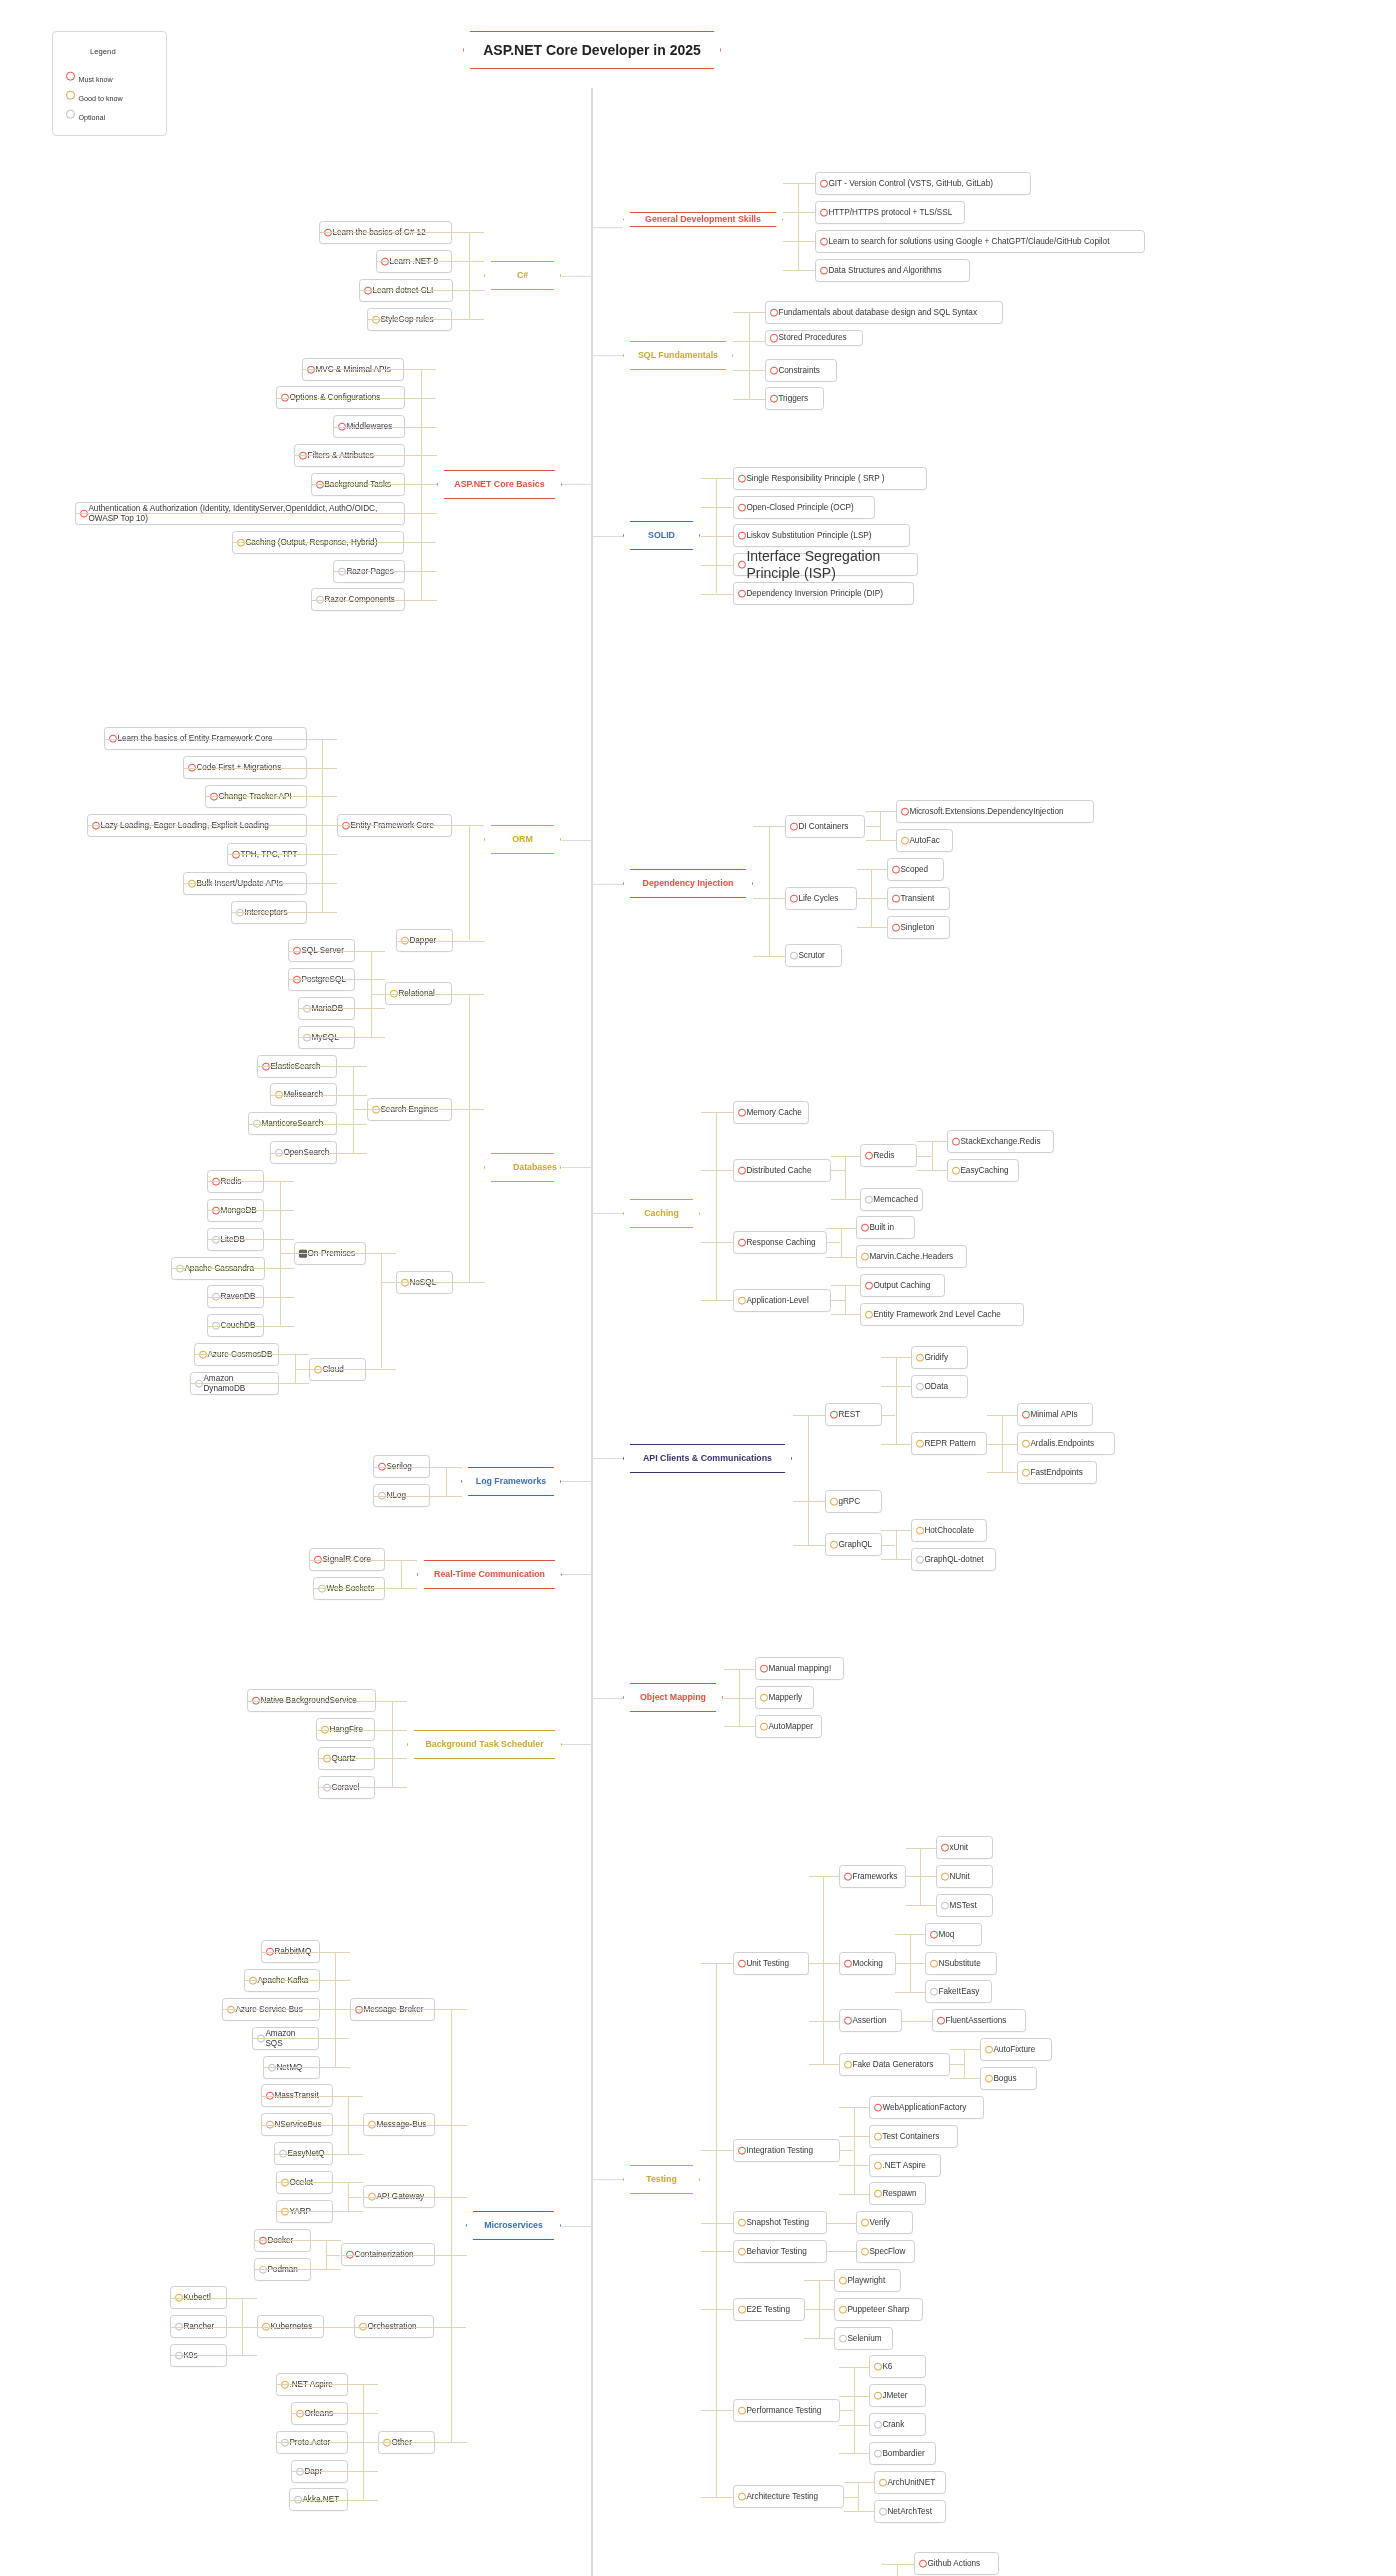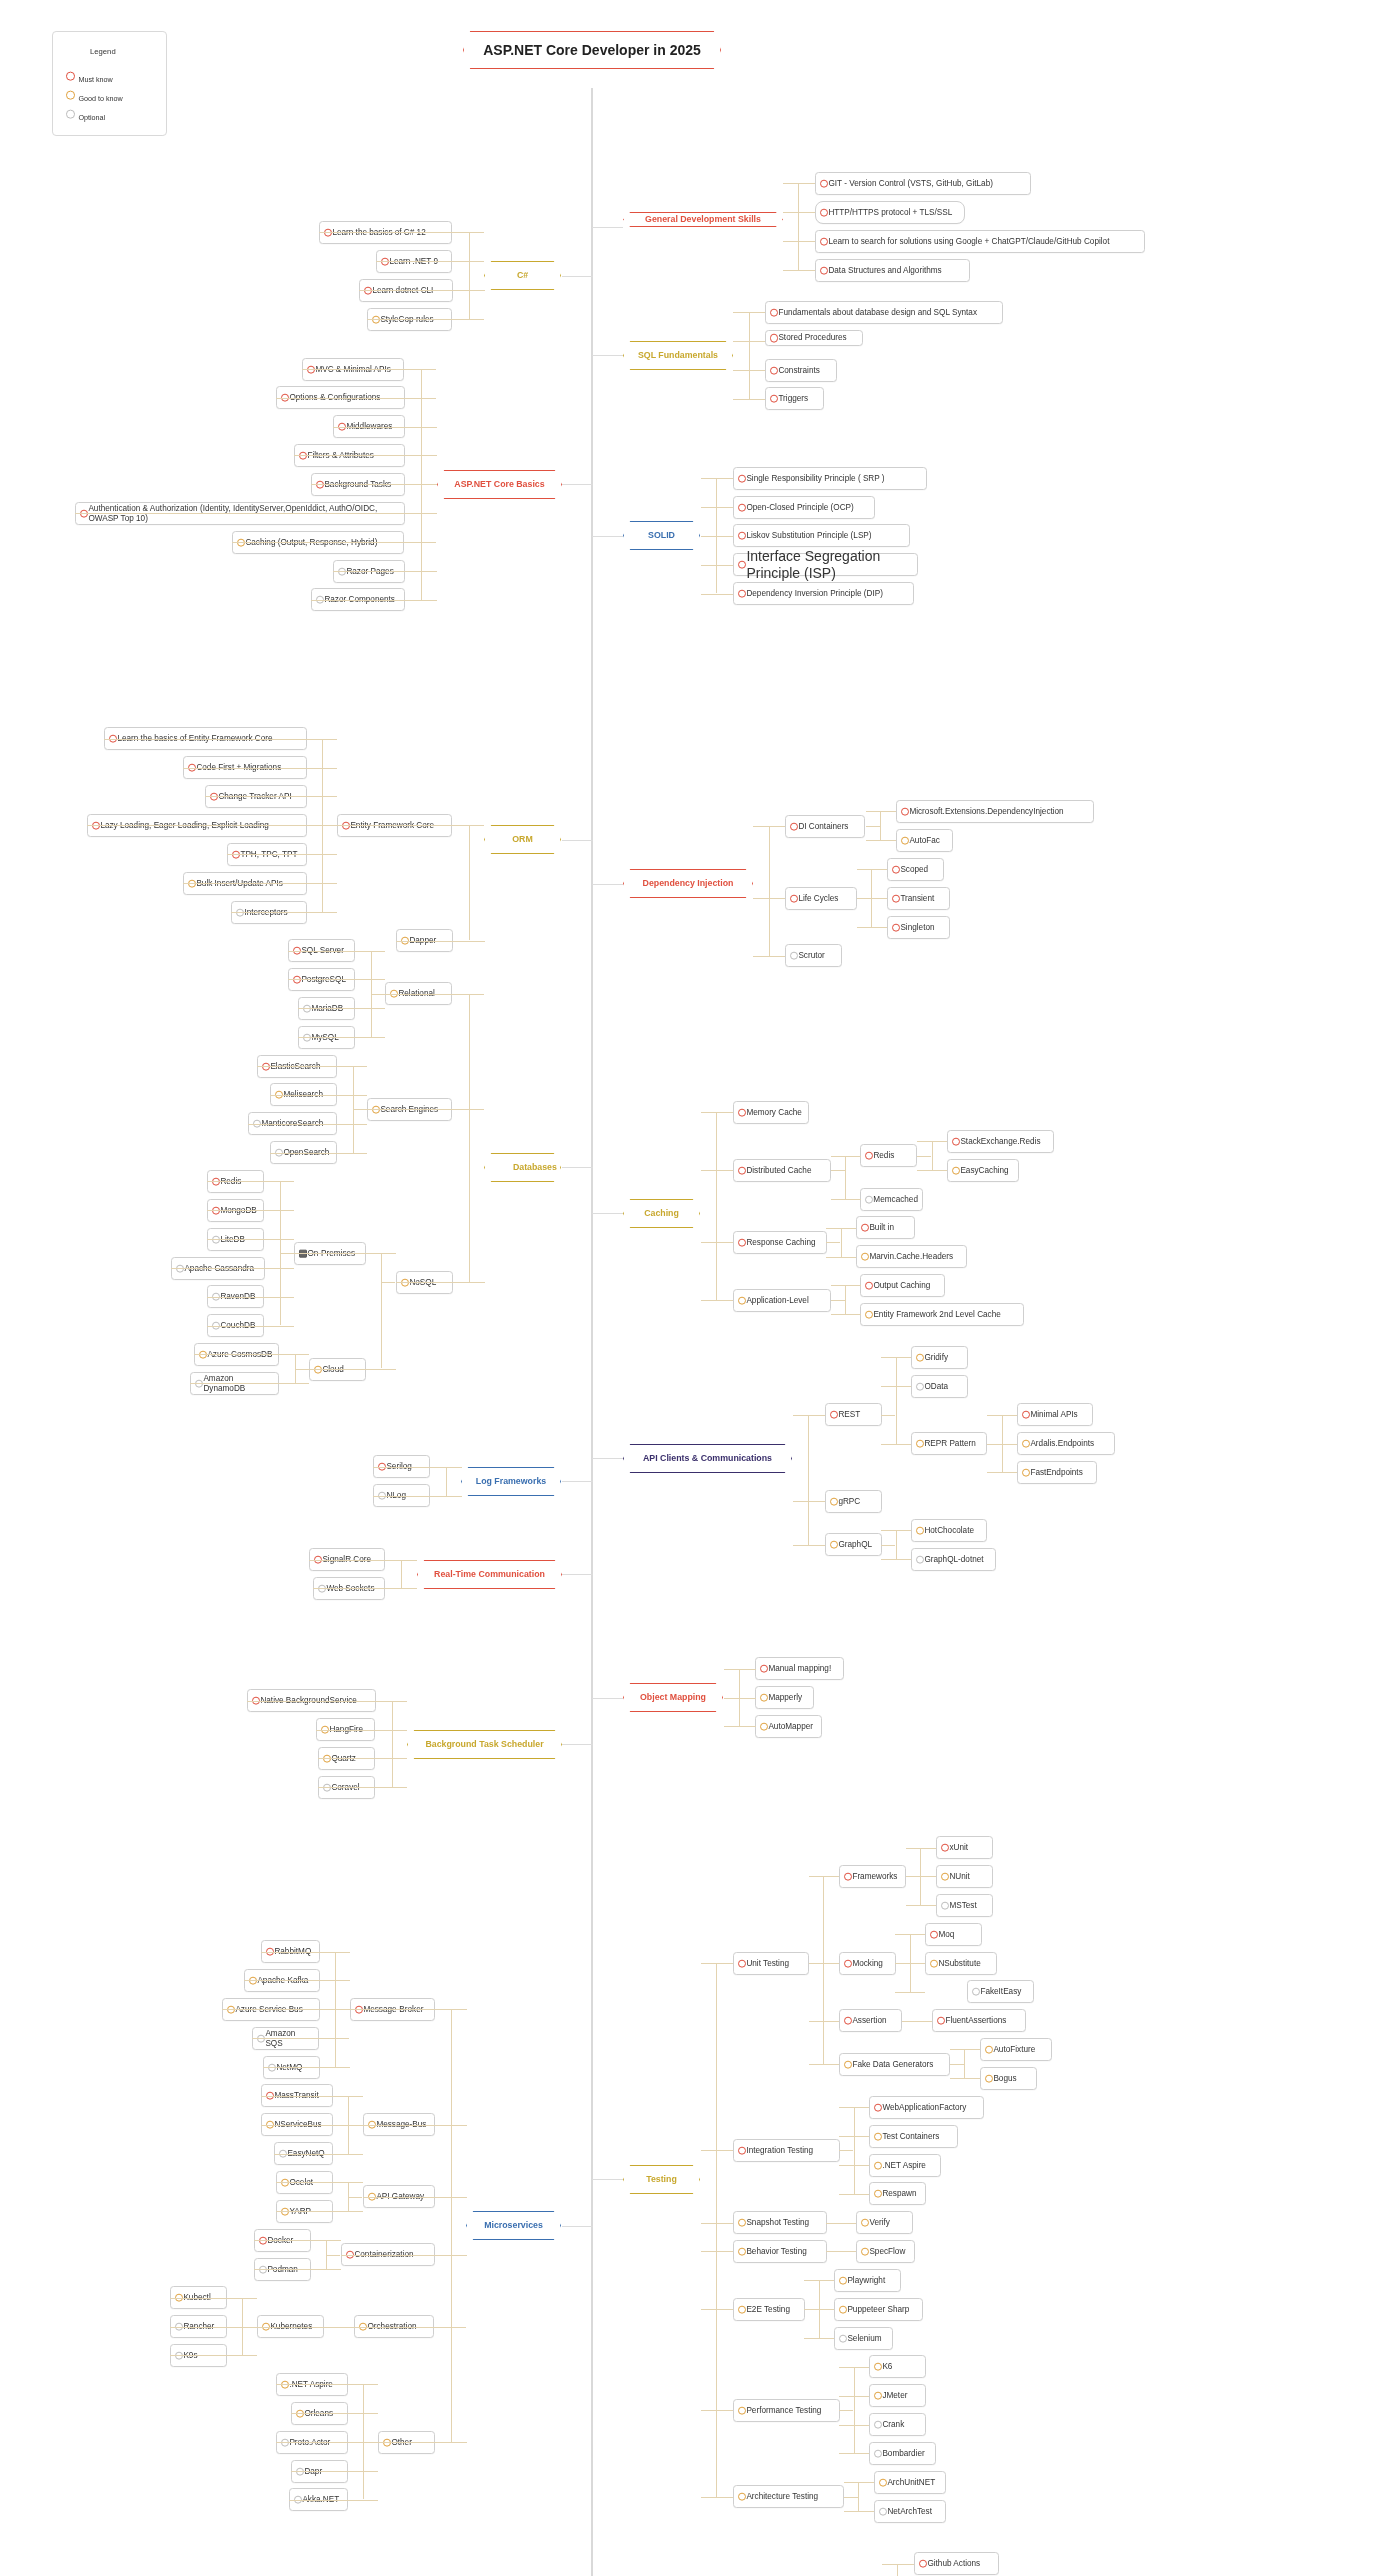--- a/index.html
+++ b/index.html
@@ -54,21 +54,21 @@
   <div id="dyn">
       <div class="node hex hexclip" style="left: 623px; top: 212px; width: 160px; height: 15px;;border-color:#e0503f;color:#e0503f;font-size:8.8px;">
         <span class="txt">General Development Skills</span>
       </div>
       <div class="line" style="left: 592px; top: 227px; width: 31px; height: 0.5px; background: rgb(220, 220, 220);"></div>
       <div class="node leaf" style="left: 815px; top: 172px; width: 216px; height: 23px;;font-size:8.2px;color:#333;">
         <span class="dot must"></span>
         <span class="txt">GIT - Version Control (VSTS, GitHub, GitLab)</span>
       </div>
       <div class="line" style="left: 783px; top: 183px; width: 32px; height: 0.5px; background: rgb(227, 211, 176);"></div>
-      <div class="node leaf" style="left: 815px; top: 201px; width: 150px; height: 23px;;font-size:8.2px;color:#333;border-radius:8px;">
+      <div class="node leaf" style="left: 815px; top: 201px; width: 150px; height: 23px;;font-size:8.2px;color:#333;">
         <span class="dot must"></span>
         <span class="txt">HTTP/HTTPS protocol + TLS/SSL</span>
       </div>
       <div class="line" style="left: 783px; top: 212px; width: 32px; height: 0.5px; background: rgb(227, 211, 176);"></div>
       <div class="node leaf" style="left: 815px; top: 230px; width: 330px; height: 23px;;font-size:8.2px;color:#333;">
         <span class="dot must"></span>
         <span class="txt">Learn to search for solutions using Google + ChatGPT/Claude/GitHub Copilot</span>
       </div>
       <div class="line" style="left: 783px; top: 241px; width: 32px; height: 0.5px; background: rgb(227, 211, 176);"></div>
       <div class="node leaf" style="left: 815px; top: 259px; width: 155px; height: 23px;;font-size:8.2px;color:#333;">
@@ -679,21 +679,21 @@
       <div class="node leaf" style="left: 925px; top: 1923px; width: 57px; height: 23px;;font-size:8.2px;color:#333;">
         <span class="dot must"></span>
         <span class="txt">Moq</span>
       </div>
       <div class="line" style="left: 895px; top: 1934px; width: 30px; height: 0.5px; background: rgb(227, 211, 176);"></div>
       <div class="node leaf" style="left: 925px; top: 1952px; width: 72px; height: 23px;;font-size:8.2px;color:#333;">
         <span class="dot good"></span>
         <span class="txt">NSubstitute</span>
       </div>
       <div class="line" style="left: 895px; top: 1963px; width: 30px; height: 0.5px; background: rgb(227, 211, 176);"></div>
-      <div class="node leaf" style="left: 967px; top: 1980px; width: 67px; height: 23px;;font-size:8.2px;color:#333;">
+      <div class="node leaf" style="left: 925px; top: 1980px; width: 67px; height: 23px;;font-size:8.2px;color:#333;">
         <span class="dot opt"></span>
         <span class="txt">FakeItEasy</span>
       </div>
       <div class="line" style="left: 895px; top: 1992px; width: 30px; height: 0.5px; background: rgb(227, 211, 176);"></div>
       <div class="line" style="left: 910px; top: 1934px; width: 0.5px; height: 58px; background: rgb(227, 211, 176);"></div>
       <div class="line" style="left: 895px; top: 1963px; width: 14.4px; height: 0.5px; background: rgb(227, 211, 176);"></div>
       <div class="line" style="left: 809px; top: 1963px; width: 30px; height: 0.5px; background: rgb(227, 211, 176);"></div>
       <div class="node leaf" style="left: 839px; top: 2009px; width: 63px; height: 23px;;font-size:8.2px;color:#333;">
         <span class="dot must"></span>
         <span class="txt">Assertion</span>

